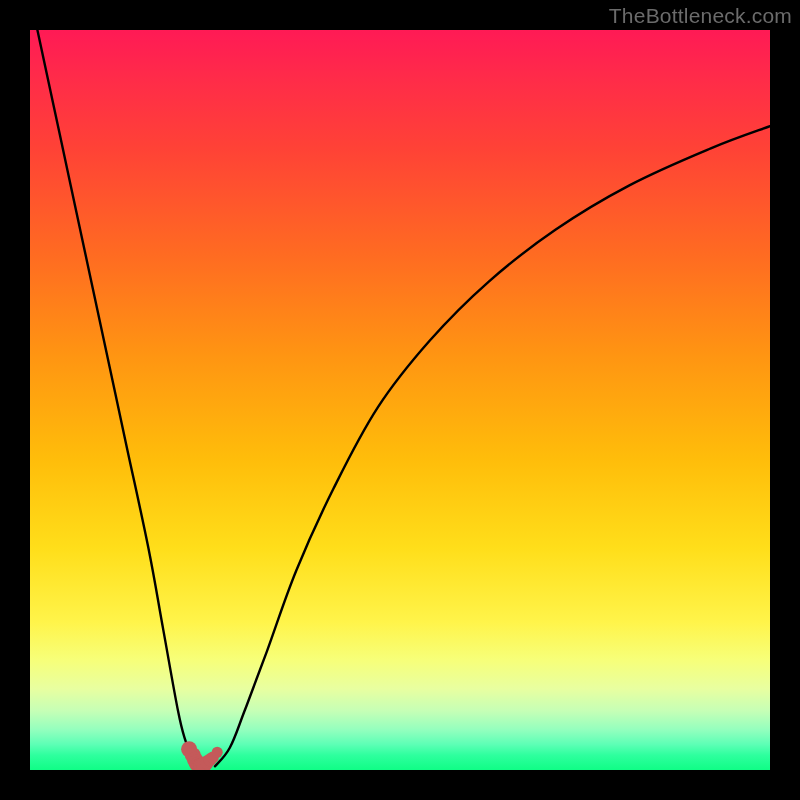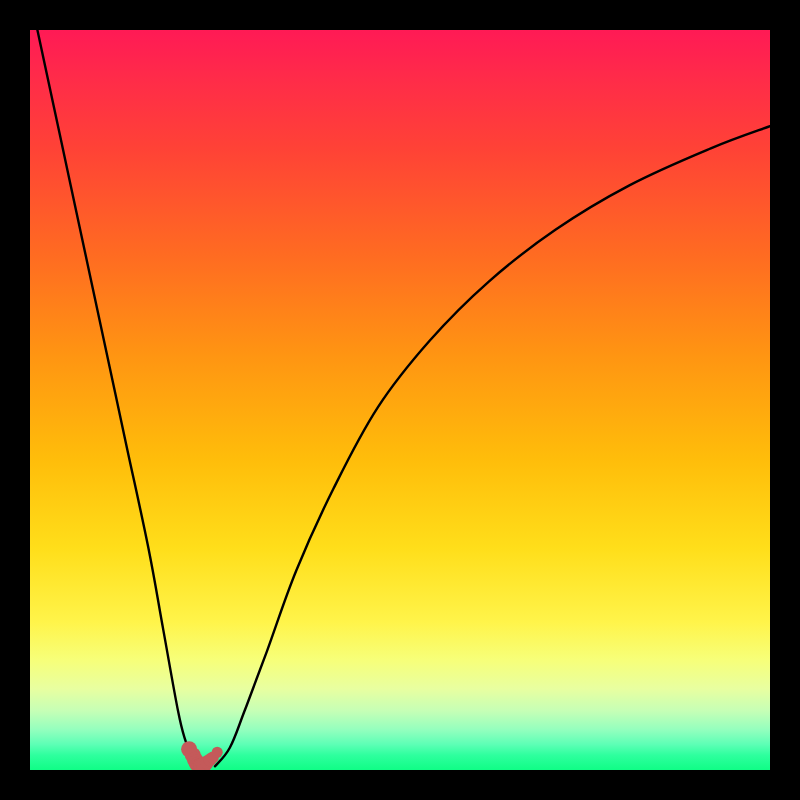--- a/index.html
+++ b/index.html
@@ -81,13 +81,14 @@
           <circle cx="170.57000000000002" cy="736.3" r="8" fill="#c45a5a"></circle>
           <circle cx="171.67999999999998" cy="735.93" r="8" fill="#c45a5a"></circle>
           <circle cx="173.89999999999998" cy="734.82" r="8" fill="#c45a5a"></circle>
           <circle cx="176.85999999999999" cy="732.6" r="7" fill="#c45a5a"></circle>
           <circle cx="179.82" cy="730.01" r="6.5" fill="#c45a5a"></circle>
           <circle cx="182.78" cy="727.42" r="6" fill="#c45a5a"></circle>
           <circle cx="187.22" cy="722.24" r="5.5" fill="#c45a5a"></circle>
         </g>
     </svg>
   </div>
+  <div class="watermark">TheBottleneck.com</div>
 </div>
 
 </body></html>

